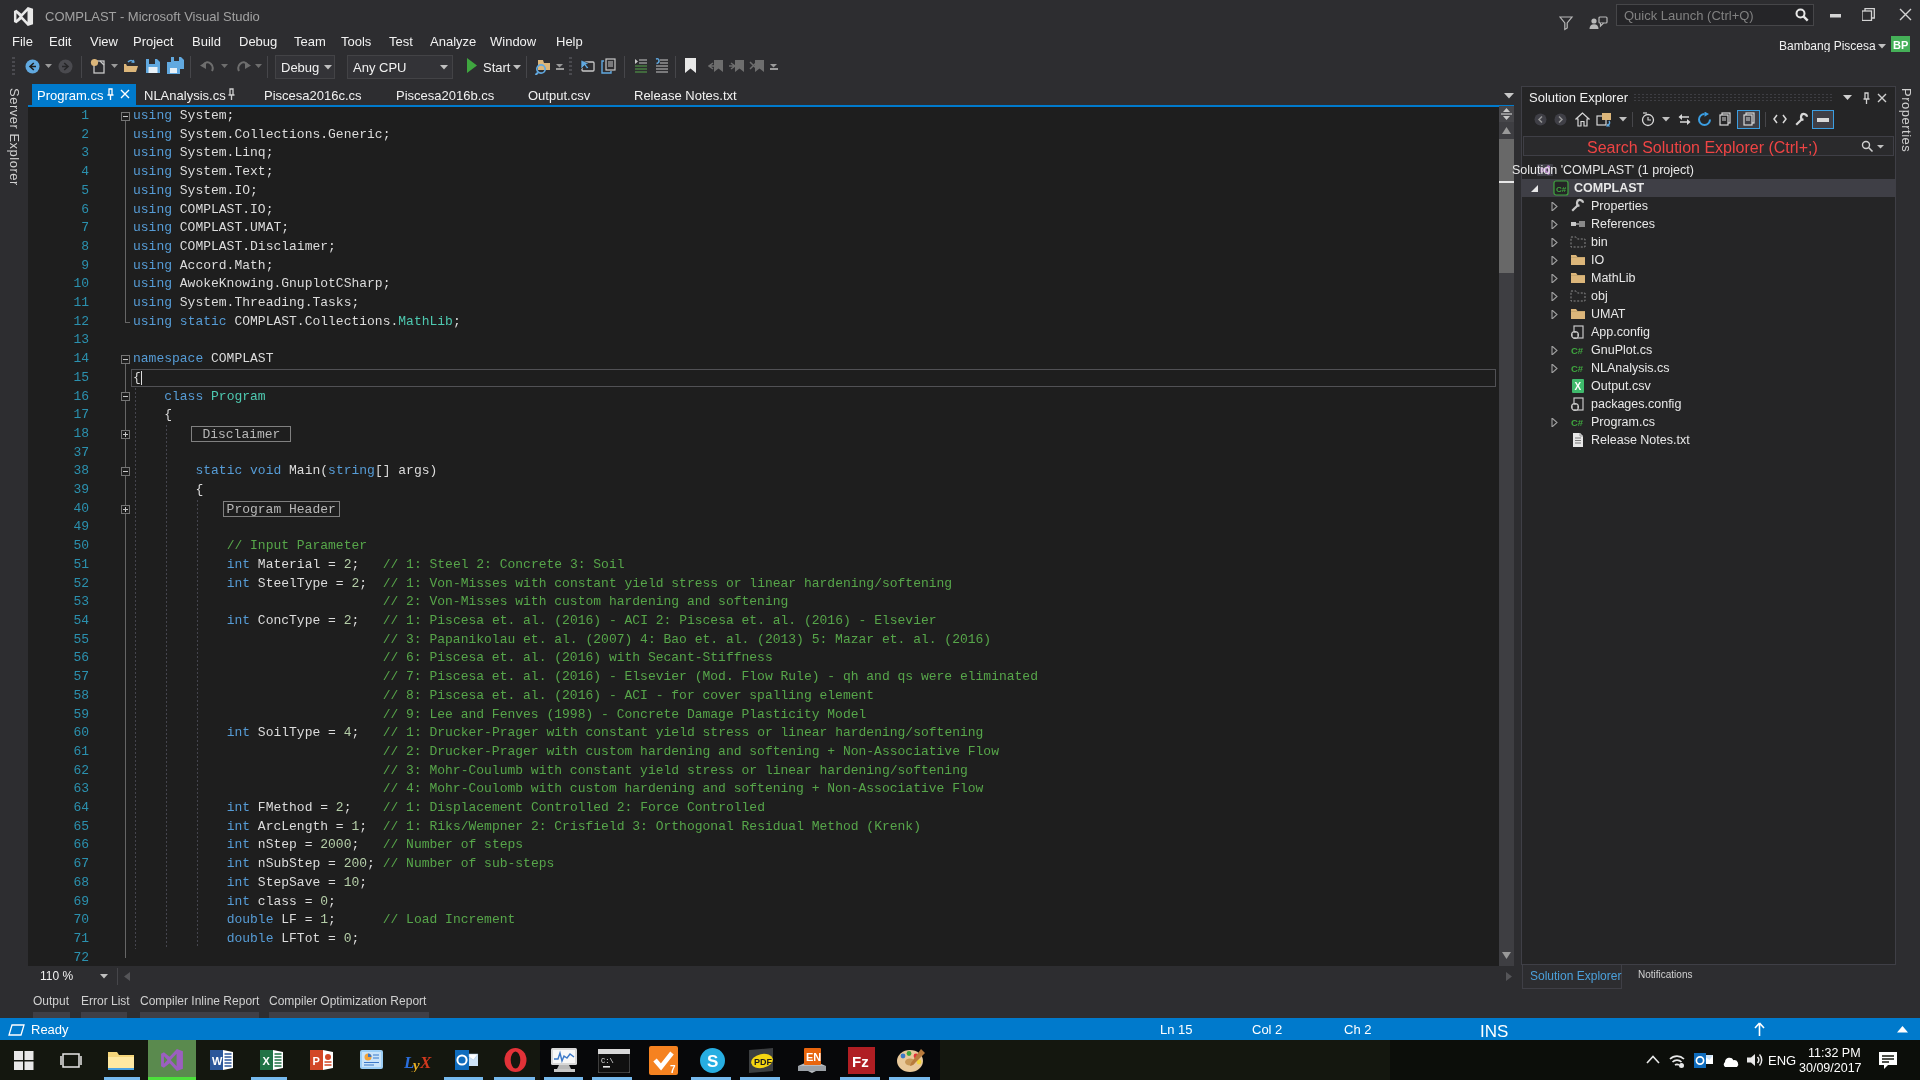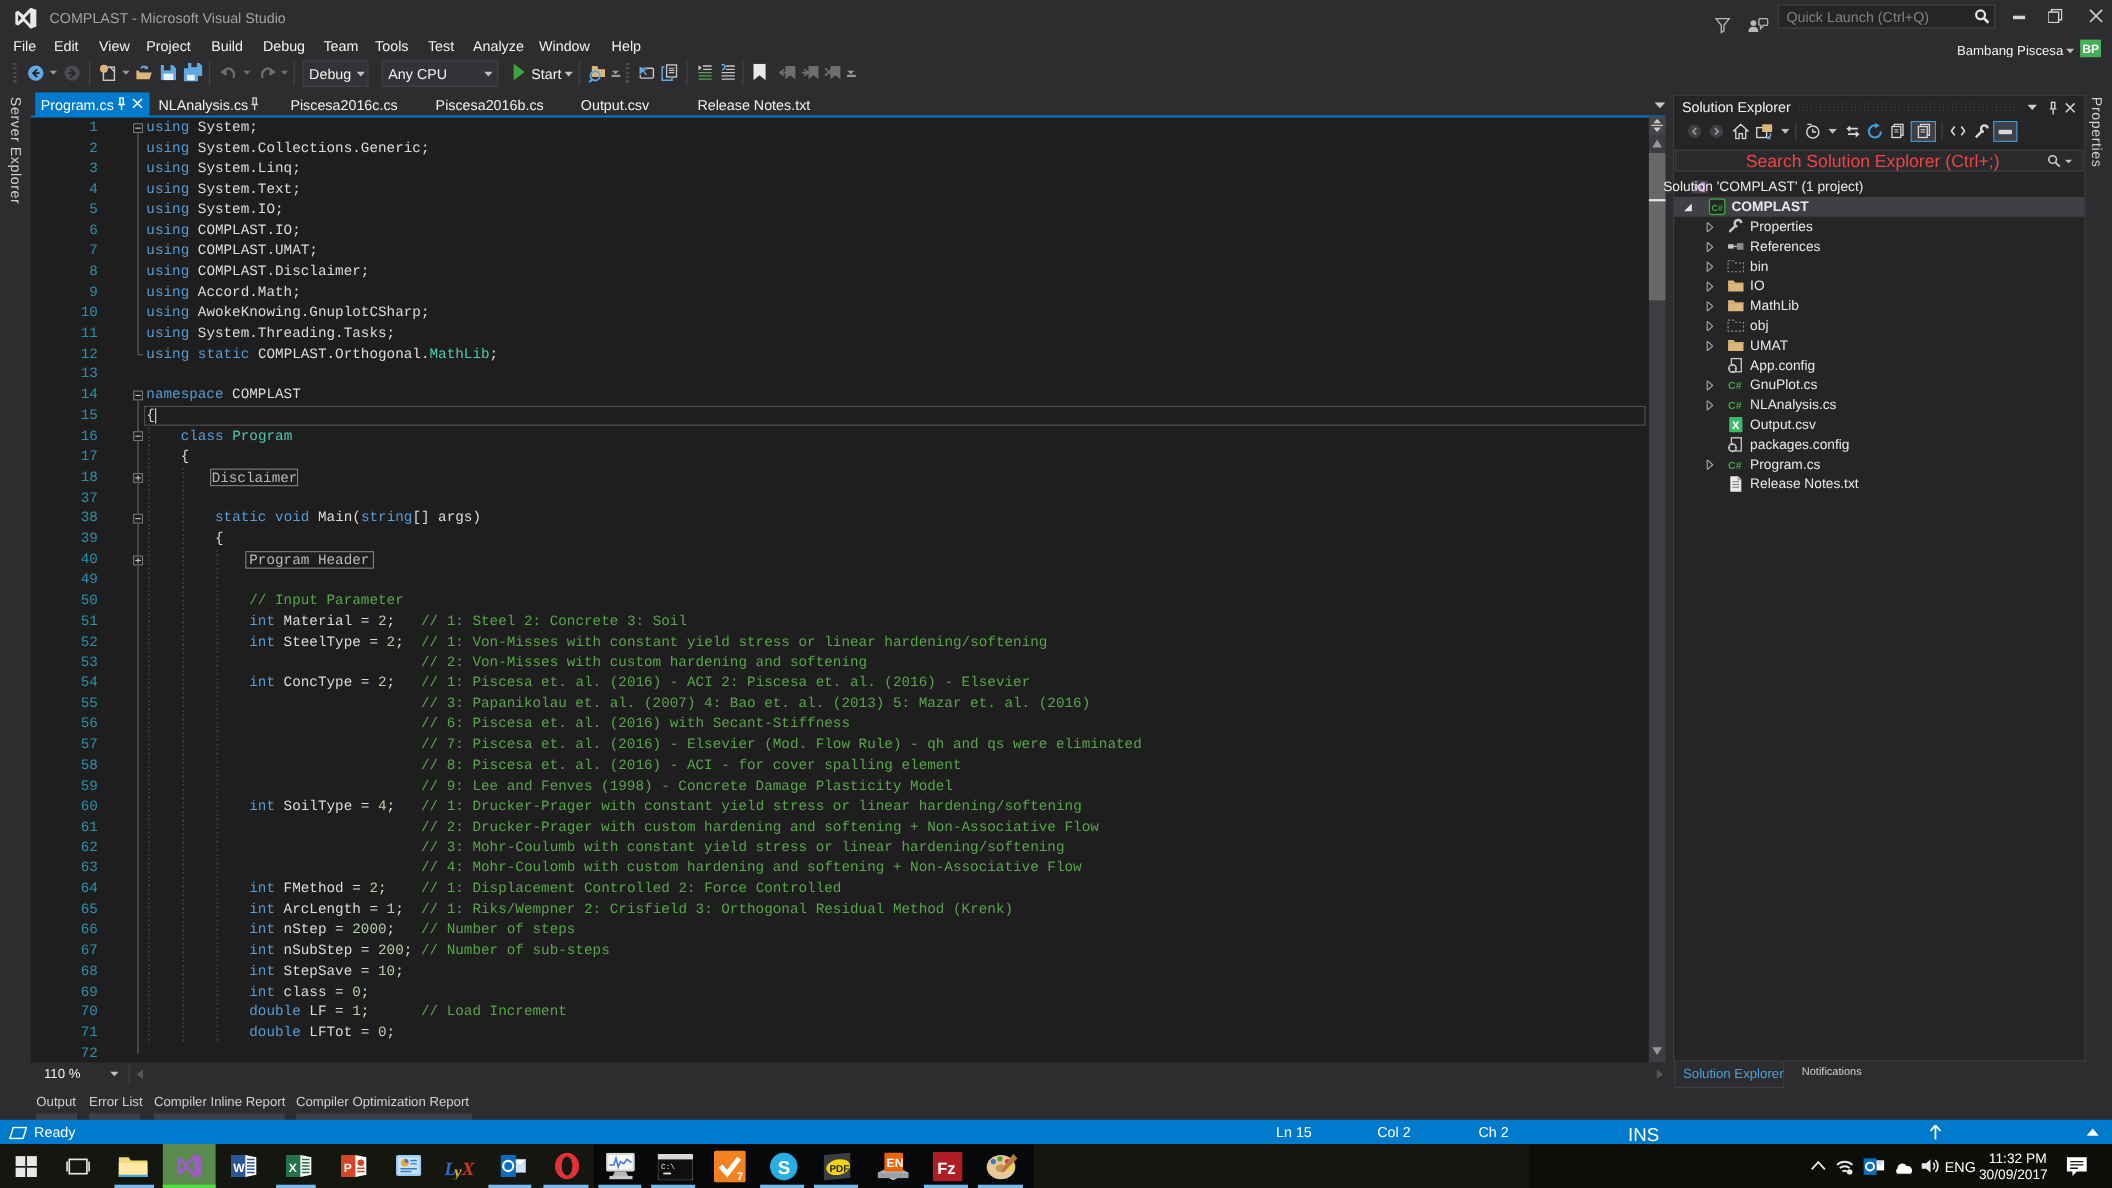--- a/index.html
+++ b/index.html
@@ -277,21 +277,21 @@
 <span class="k">using</span><span class="p"> System.Collections.Generic;</span>
 <span class="k">using</span><span class="p"> System.Linq;</span>
 <span class="k">using</span><span class="p"> System.Text;</span>
 <span class="k">using</span><span class="p"> System.IO;</span>
 <span class="k">using</span><span class="p"> COMPLAST.IO;</span>
 <span class="k">using</span><span class="p"> COMPLAST.UMAT;</span>
 <span class="k">using</span><span class="p"> COMPLAST.Disclaimer;</span>
 <span class="k">using</span><span class="p"> Accord.Math;</span>
 <span class="k">using</span><span class="p"> AwokeKnowing.GnuplotCSharp;</span>
 <span class="k">using</span><span class="p"> System.Threading.Tasks;</span>
-<span class="k">using</span><span class="p"> </span><span class="k">static</span><span class="p"> COMPLAST.Orthogonal.</span><span class="t">MathLib</span><span class="p">;</span>
+<span class="k">using</span><span class="p"> </span><span class="k">static</span><span class="p"> COMPLAST.Collections.</span><span class="t">MathLib</span><span class="p">;</span>
 
 <span class="k">namespace</span><span class="p"> COMPLAST</span>
 <span class="p">{</span>
 <span class="p">    </span><span class="k">class</span><span class="p"> </span><span class="t">Program</span>
 <span class="p">    {</span>
 
 
 <span class="p">        </span><span class="k">static</span><span class="p"> </span><span class="k">void</span><span class="p"> Main(</span><span class="k">string</span><span class="p">[] args)</span>
 <span class="p">        {</span>
 
@@ -312,21 +312,21 @@
 <span class="p">                                </span><span class="c">// 4: Mohr-Coulomb with custom hardening and softening + Non-Associative Flow</span>
 <span class="p">            </span><span class="k">int</span><span class="p"> FMethod = </span><span class="n">2</span><span class="p">;    </span><span class="c">// 1: Displacement Controlled 2: Force Controlled</span>
 <span class="p">            </span><span class="k">int</span><span class="p"> ArcLength = </span><span class="n">1</span><span class="p">;  </span><span class="c">// 1: Riks/Wempner 2: Crisfield 3: Orthogonal Residual Method (Krenk)</span>
 <span class="p">            </span><span class="k">int</span><span class="p"> nStep = </span><span class="n">2000</span><span class="p">;   </span><span class="c">// Number of steps</span>
 <span class="p">            </span><span class="k">int</span><span class="p"> nSubStep = </span><span class="n">200</span><span class="p">; </span><span class="c">// Number of sub-steps</span>
 <span class="p">            </span><span class="k">int</span><span class="p"> StepSave = </span><span class="n">10</span><span class="p">;</span>
 <span class="p">            </span><span class="k">int</span><span class="p"> class = </span><span class="n">0</span><span class="p">;</span>
 <span class="p">            </span><span class="k">double</span><span class="p"> LF = </span><span class="n">1</span><span class="p">;      </span><span class="c">// Load Increment</span>
 <span class="p">            </span><span class="k">double</span><span class="p"> LFTot = </span><span class="n">0</span><span class="p">;</span>
 </pre>
-<div class="abs" style="left:191.4px;top:426.4px;height:15.5px;border:1px solid #808080;color:#b8b8b8;font:13px/15px 'Liberation Mono',monospace;padding:0 0">Disclaimer</div>
+<div class="abs" style="left:191.4px;top:426.4px;height:15.5px;border:1px solid #808080;color:#b8b8b8;font:13px/15px 'Liberation Mono',monospace;padding:0 10px">Disclaimer</div>
 <div class="abs" style="left:222.6px;top:501.2px;height:15.5px;border:1px solid #808080;color:#b8b8b8;font:13px/15px 'Liberation Mono',monospace;padding:0 3px">Program Header</div>
 <div class="abs" style="left:140.8px;top:370.8px;width:1px;height:14px;background:#dcdcdc"></div>
 <div class="abs" style="left:1499px;top:106px;width:15px;height:860px;background:#3e3e42"></div>
 <div class="abs" style="left:1499px;top:106px;width:15px;height:16px;background:#46464a"></div>
 <svg style="position:absolute;left:1501px;top:108px" width="11" height="12" viewBox="0 0 11 12">
     <path d="M5.5 0 L9 4 L2 4 Z M5.5 12 L2 8 L9 8 Z" fill="#c8c8c8"></path>
     <line x1="0" y1="6" x2="11" y2="6" stroke="#c8c8c8" stroke-width="1.2"></line>
   </svg>
 <svg style="position:absolute;left:1502px;top:127px" width="9" height="8" viewBox="0 0 9 8">
     <path d="M4.5 0 L9 7 L0 7 Z" fill="#999"></path>

